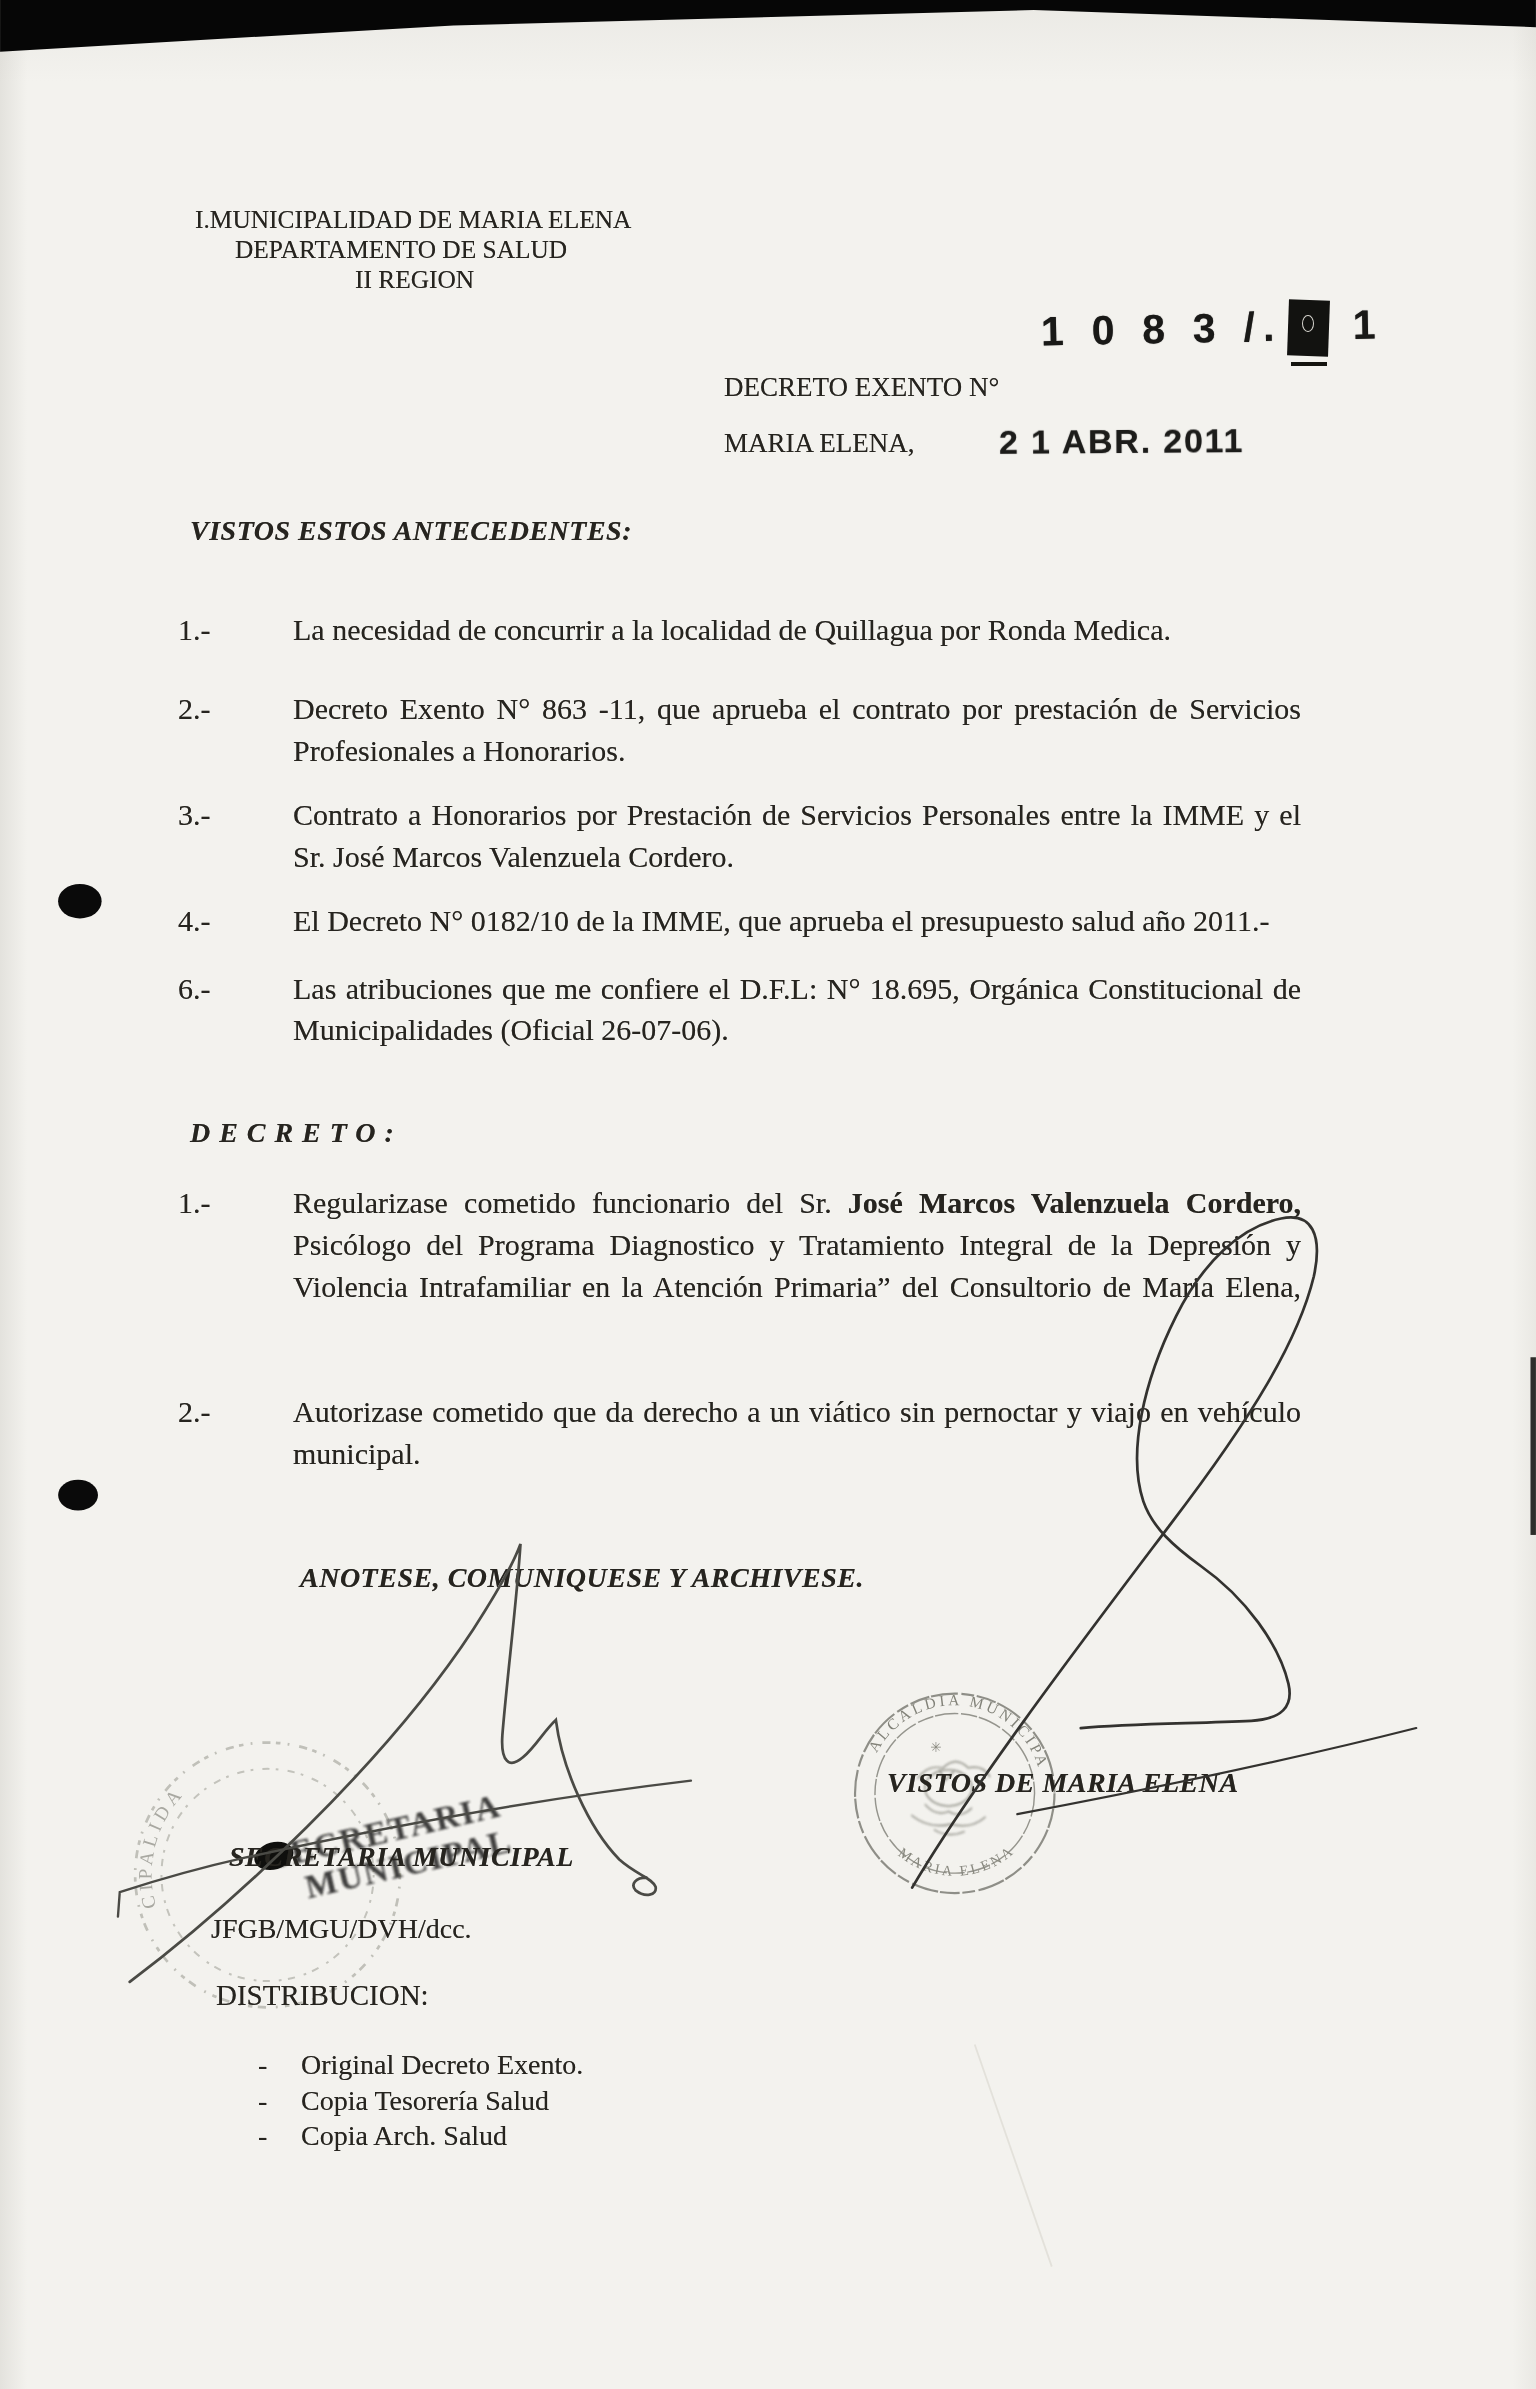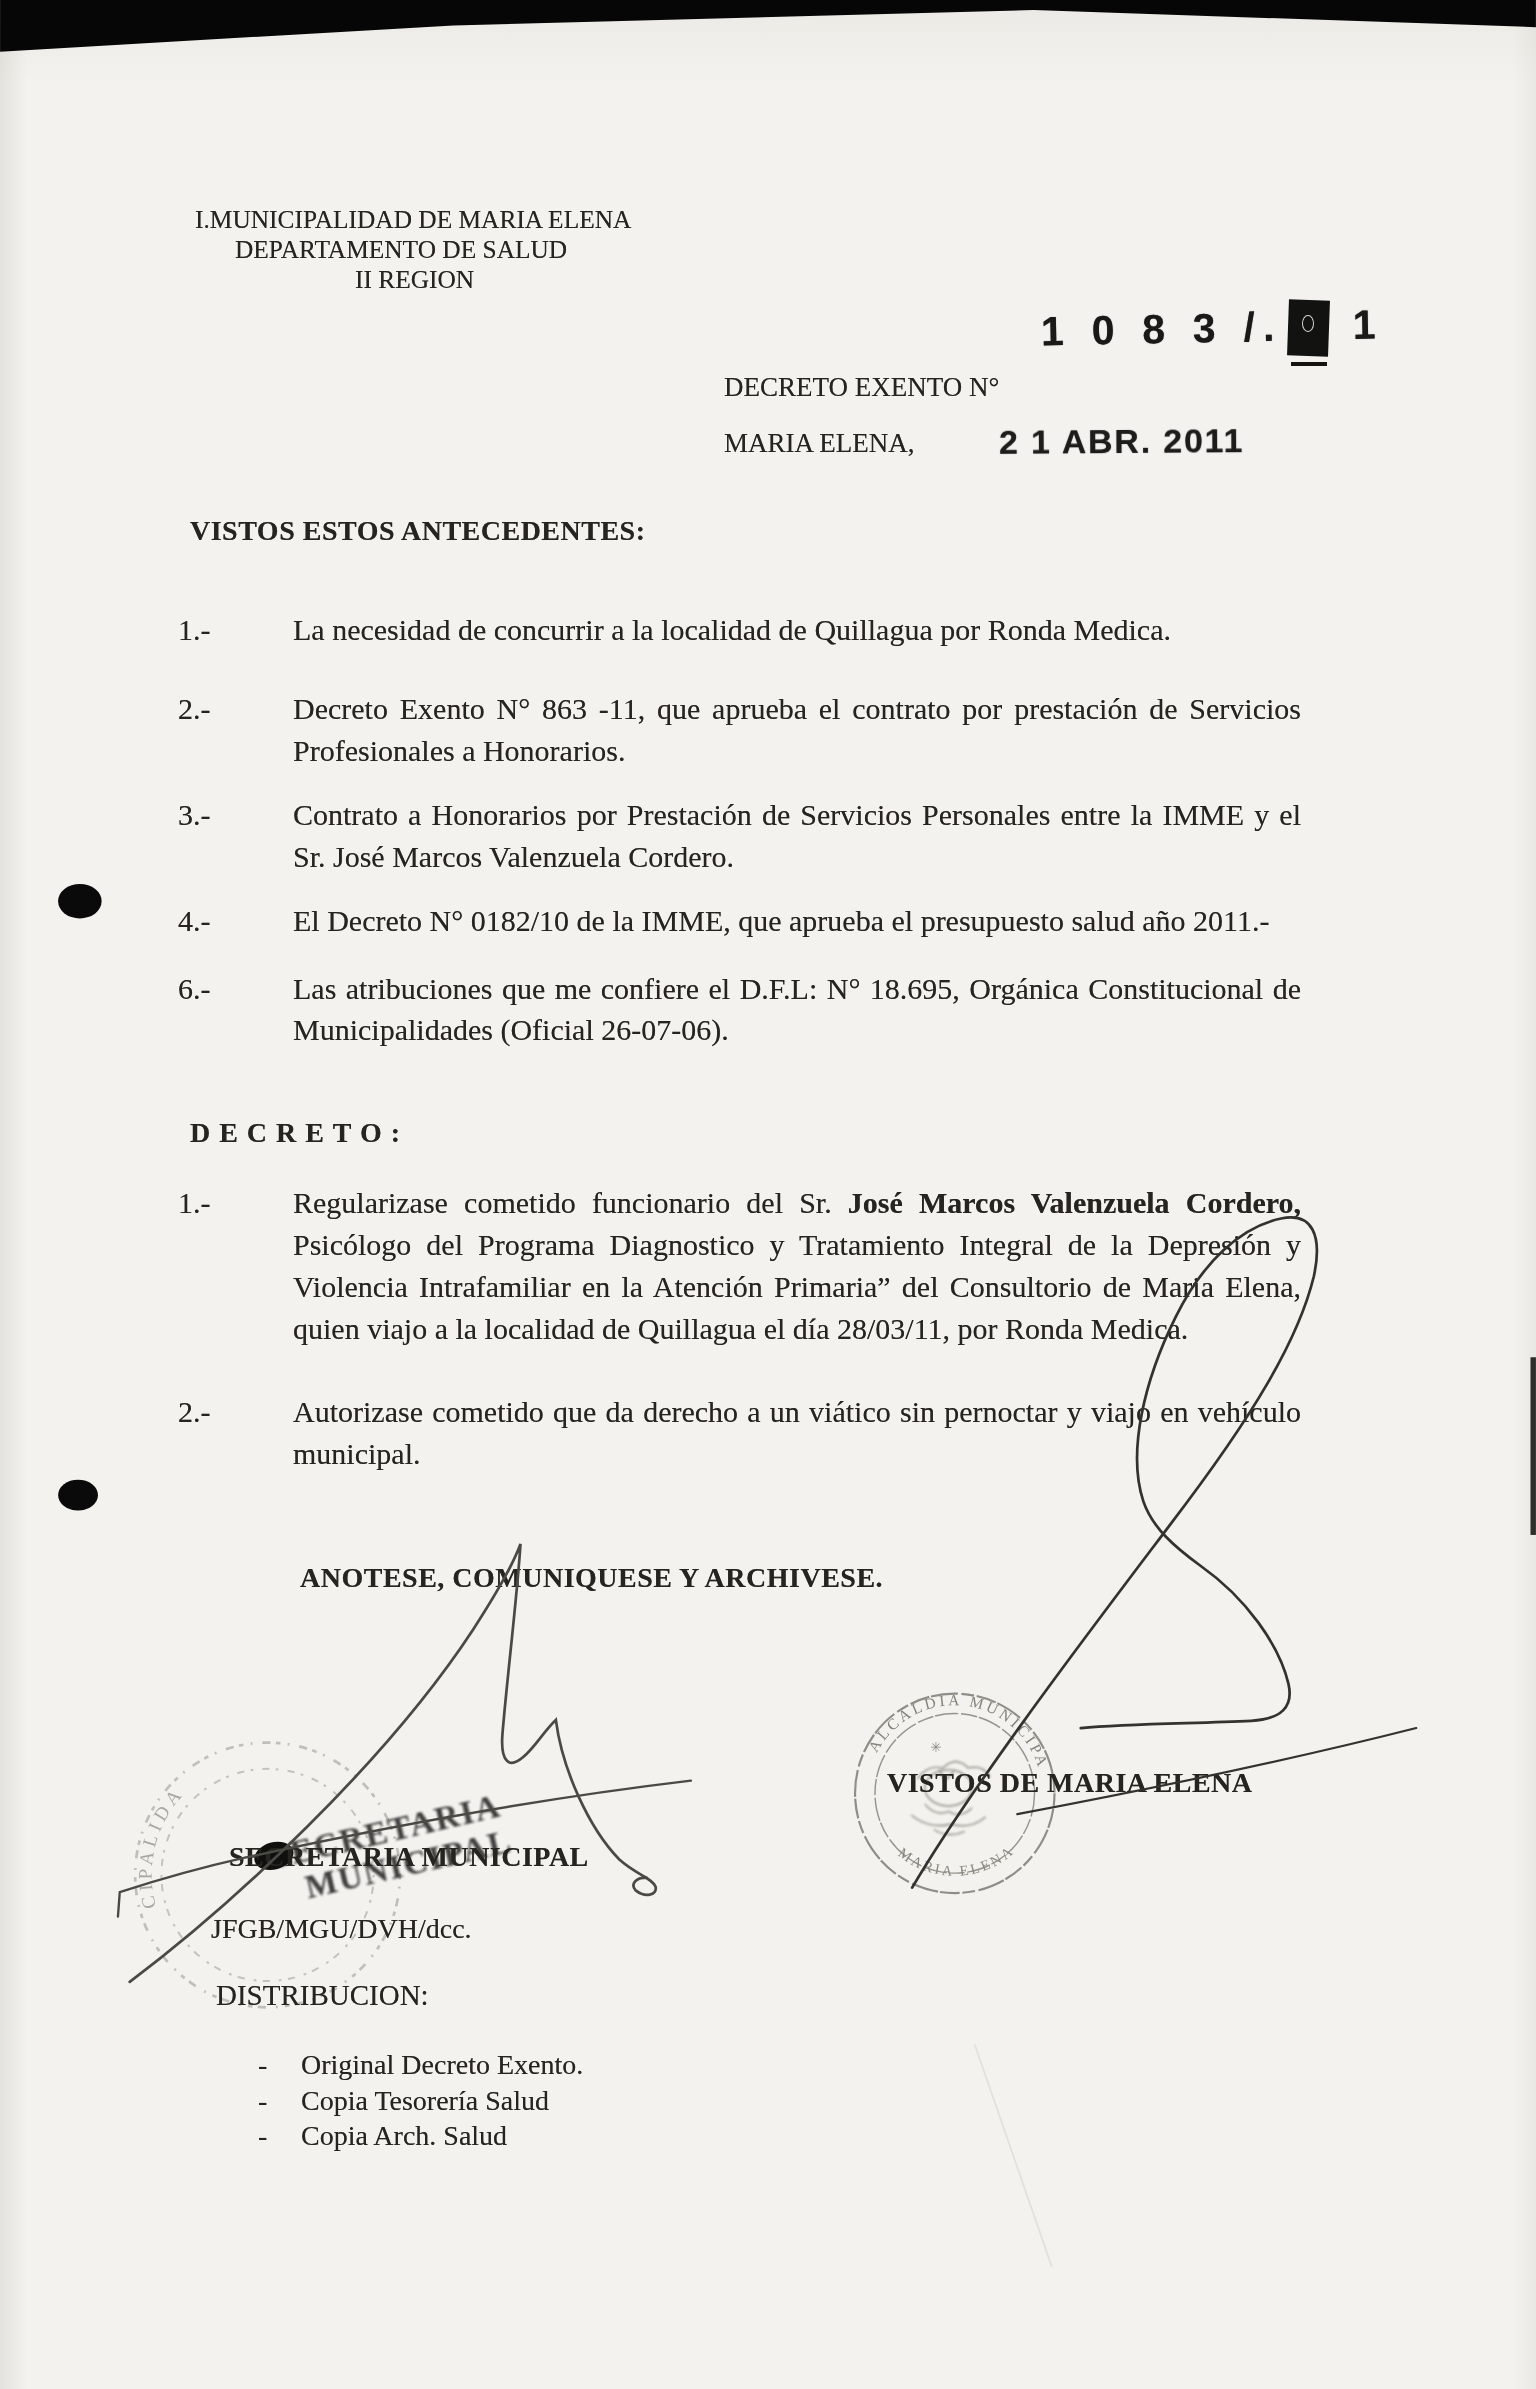--- a/index.html
+++ b/index.html
@@ -22,21 +22,21 @@
   .stamp-num{
     font-family:"Liberation Sans", sans-serif;font-weight:bold;font-size:41px;
     letter-spacing:8.2px;color:#191917;transform:rotate(-1.2deg);white-space:nowrap;
     text-shadow:0 0 0.9px rgba(20,20,20,.6);
   }
   .stamp-date{
     font-family:"Liberation Sans", sans-serif;font-weight:bold;font-size:34px;
     letter-spacing:1.8px;color:#1c1c1a;transform:rotate(-.4deg);white-space:nowrap;
     text-shadow:0 0 0.9px rgba(20,20,20,.55);
   }
-  .heading{font-size:28px;letter-spacing:0.5px;}
+  .heading{font-size:28px;letter-spacing:0.5px;font-style:italic;}
   .spread{letter-spacing:.32em;}
   svg text{font-family:"Liberation Serif", serif;}
 </style>
 </head>
 <body>
 
 <div id="page">
 
   <svg class="abs" style="left:0;top:0;z-index:1" width="1536" height="2389" viewBox="0 0 1694 2635">
     <defs>
@@ -119,21 +119,20 @@
   <div class="abs ink num" style="left:178px;top:968px;z-index:2">6.-</div>
   <div class="abs ink para jline" style="left:293px;top:968px;z-index:2">Las atribuciones que me confiere el D.F.L: N° 18.695, Orgánica Constitucional de</div>
   <div class="abs ink para lline" style="left:293px;top:1009px;z-index:2">Municipalidades (Oficial 26-07-06).</div>
 
   <div class="abs ink b heading spread" style="left:190px;top:1117px;z-index:2">DECRETO:</div>
 
   <div class="abs ink num" style="left:178px;top:1182px;z-index:2">1.-</div>
   <div class="abs ink para jline" style="left:293px;top:1182px;z-index:2"><span>Regularizase cometido funcionario del Sr. </span><span class="b">José Marcos Valenzuela Cordero,</span></div>
   <div class="abs ink para jline" style="left:293px;top:1266px;z-index:2">Violencia Intrafamiliar en la Atención Primaria” del Consultorio de Maria Elena,</div>
   <div class="abs ink para jline" style="left:293px;top:1224px;z-index:2">Psicólogo del Programa Diagnostico y Tratamiento Integral de la Depresión y</div>
-  <div class="abs ink para lline" style="left:293px;top:1308px;z-index:2">quien viajo a la localidad de Quillagua el día  28/03/11, por Ronda Medica.</div>
 
   <div class="abs ink num" style="left:178px;top:1391px;z-index:2">2.-</div>
   <div class="abs ink para jline" style="left:293px;top:1391px;z-index:2">Autorizase cometido que da derecho a un viático sin pernoctar y viajo en vehículo</div>
   <div class="abs ink para lline" style="left:293px;top:1433px;z-index:2">municipal.</div>
 
   <div class="abs ink b heading" style="left:300px;top:1562px;z-index:2">ANOTESE, COMUNIQUESE Y ARCHIVESE.</div>
 
   <div class="abs ink b heading" style="left:887px;top:1767px;z-index:2">VISTOS DE MARIA ELENA</div>
   <div class="abs ink b heading" style="left:229px;top:1841px;z-index:2">SECRETARIA MUNICIPAL</div>
   <div class="abs ink" style="left:211px;top:1913px;font-size:28px;z-index:2">JFGB/MGU/DVH/dcc.</div>

